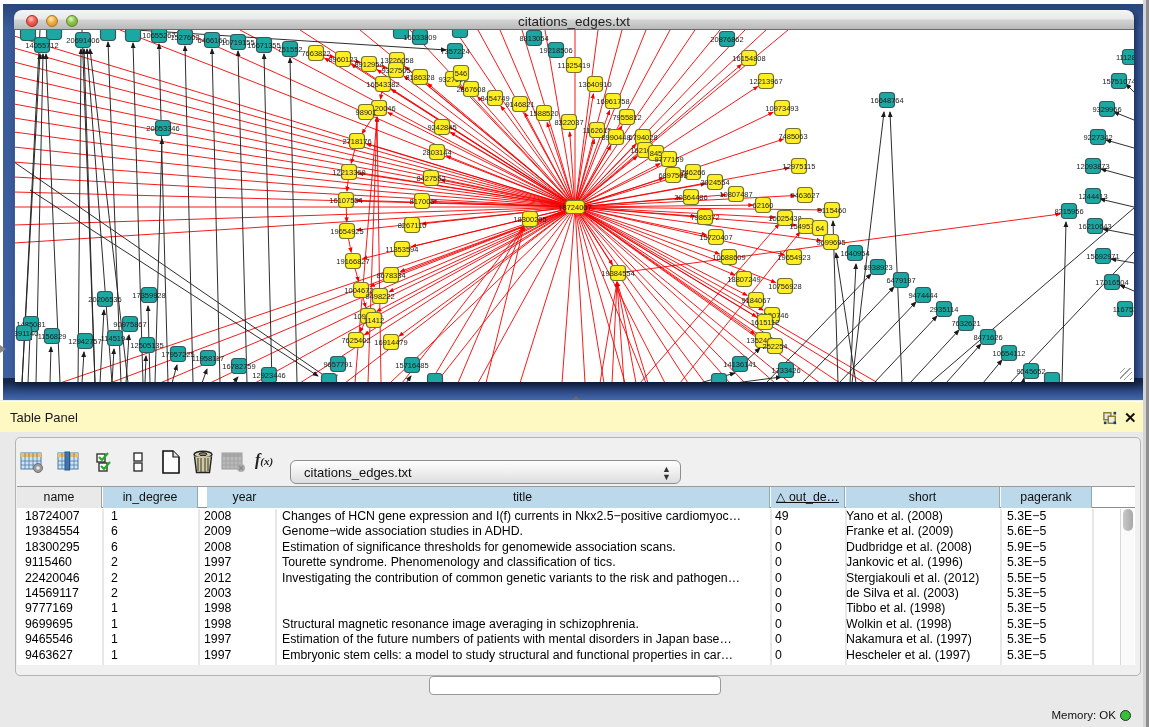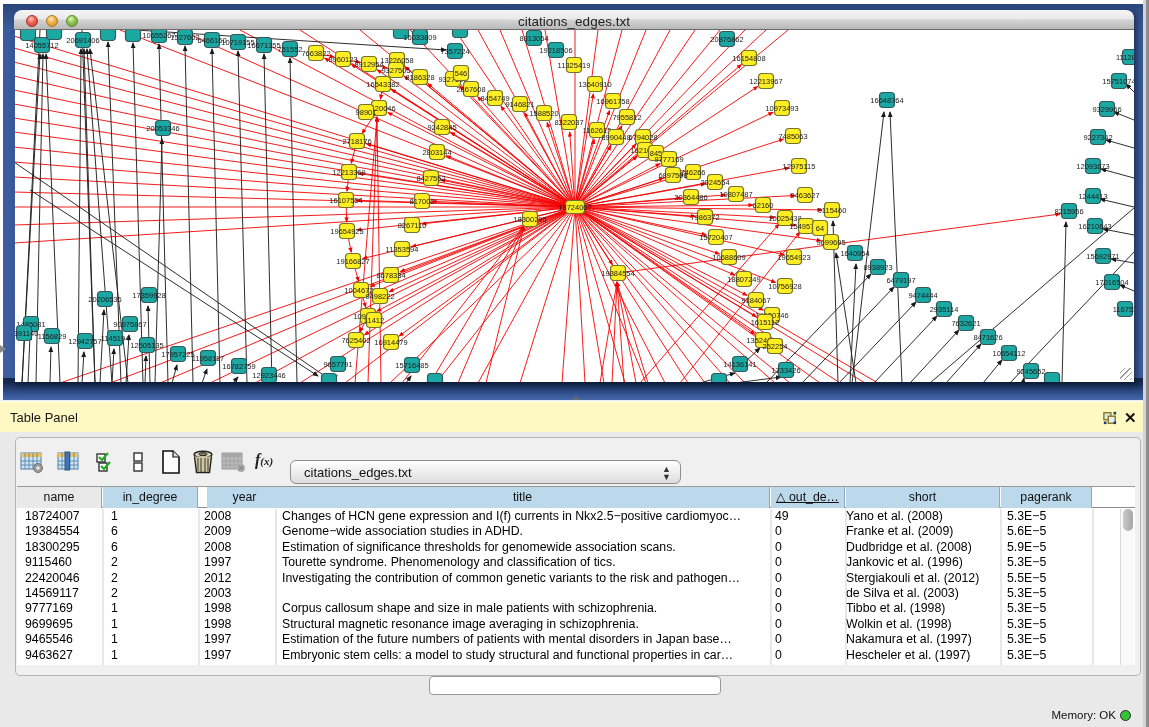--- a/index.html
+++ b/index.html
@@ -696,21 +696,20 @@
             <div class="c1">2</div>
             <div class="c2">2003</div>
             <div class="c4">0</div>
             <div class="c5">de Silva et al. (2003)</div>
             <div class="c6">5.3E−5</div>
           </div>
 <div class="tr">
             <div class="c0">9777169</div>
             <div class="c1">1</div>
             <div class="c2">1998</div>
-            <div class="c3">Corpus callosum shape and size in male patients with schizophrenia.</div>
             <div class="c4">0</div>
             <div class="c5">Tibbo et al. (1998)</div>
             <div class="c6">5.3E−5</div>
           </div>
 <div class="tr">
             <div class="c0">9699695</div>
             <div class="c1">1</div>
             <div class="c2">1998</div>
             <div class="c3">Structural magnetic resonance image averaging in schizophrenia.</div>
             <div class="c4">0</div>

